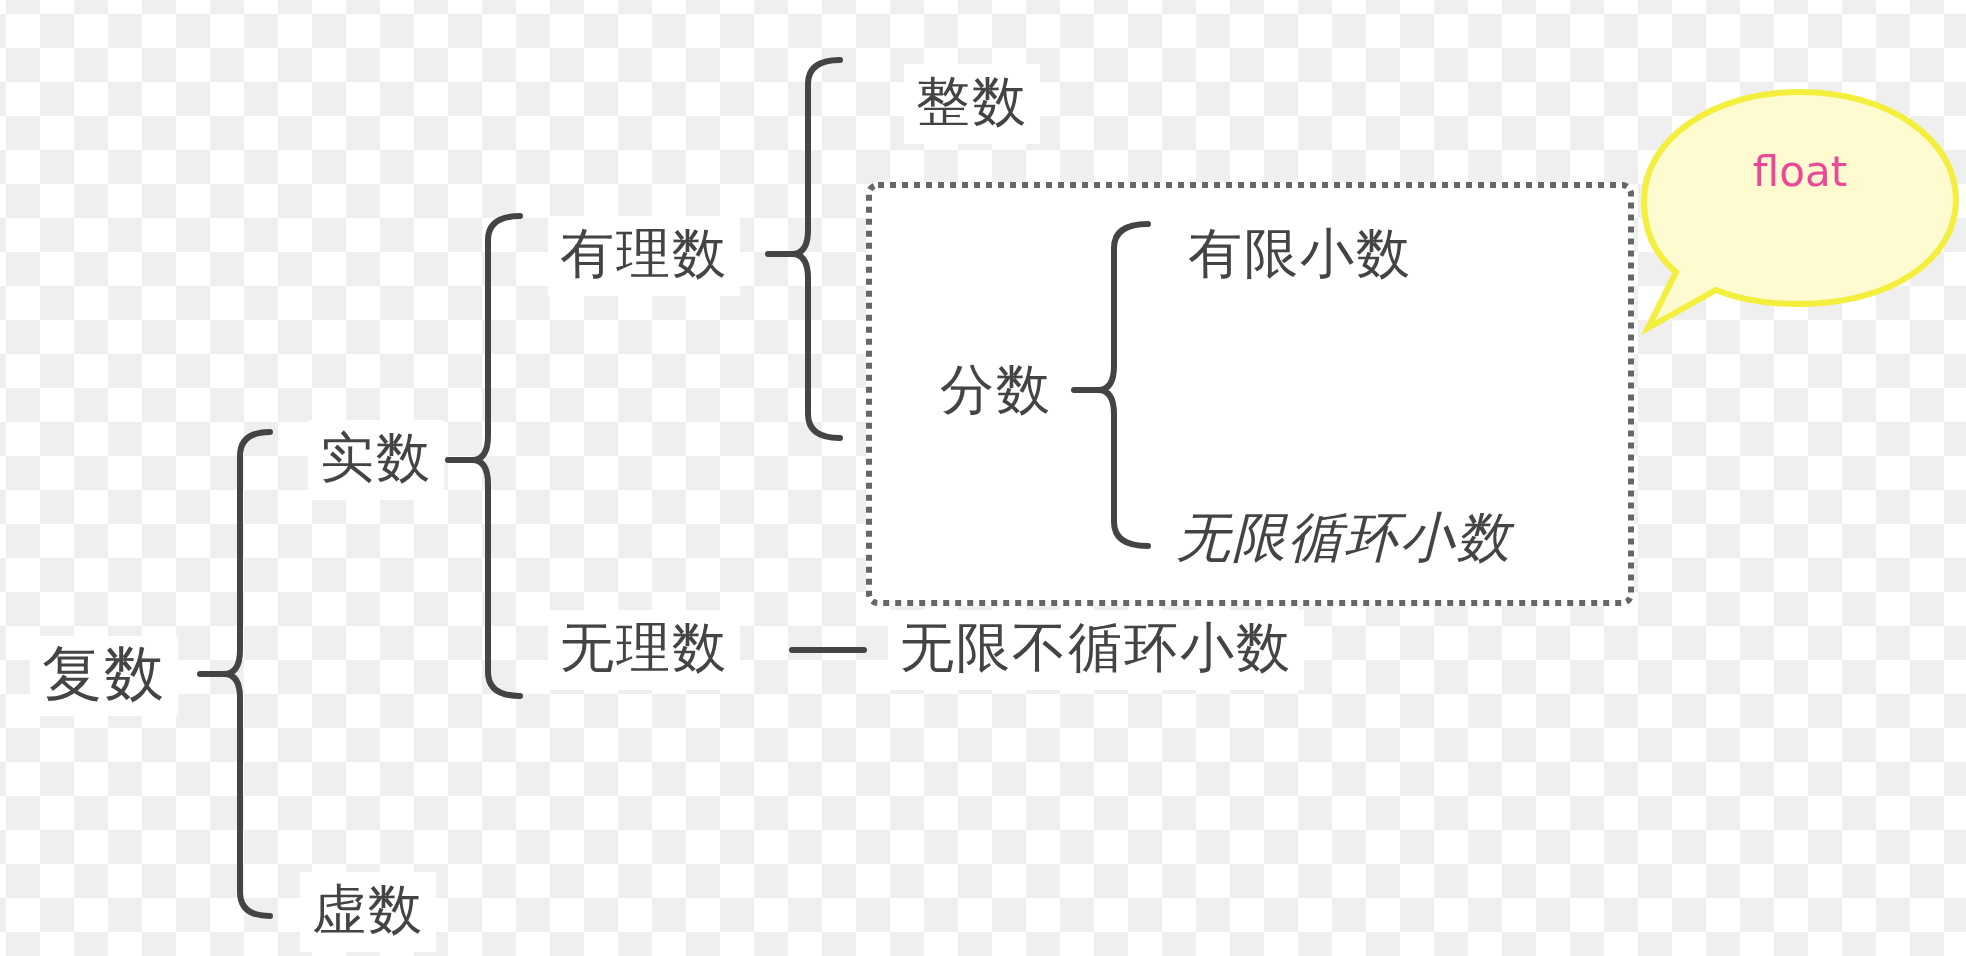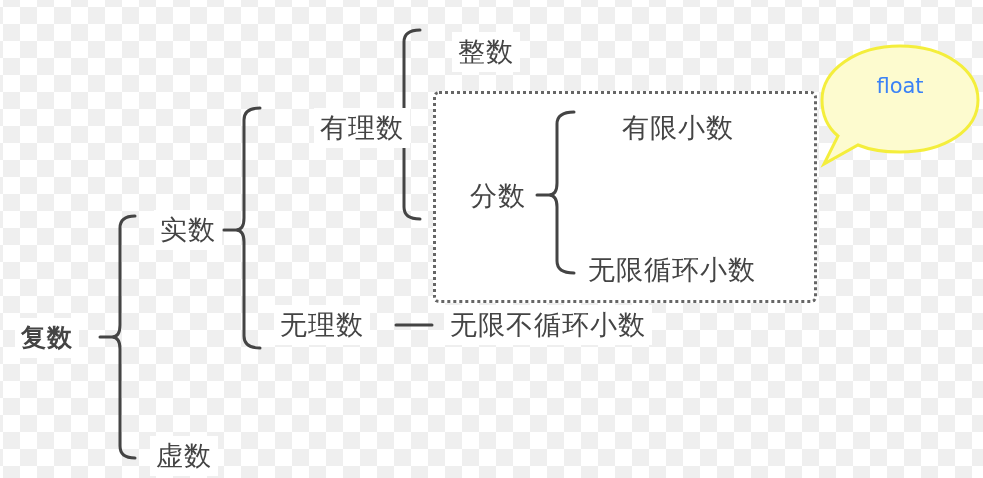--- a/index.html
+++ b/index.html
@@ -18,21 +18,21 @@
       position: absolute; background: #ffffff; font-size: 27px; line-height: 40px;
       padding: 0 6px; white-space: nowrap; letter-spacing: 1px; text-align: center;
     }
     svg.lines { position: absolute; left: 0; top: 0; }
     .dotbox {
       position: absolute; left: 433px; top: 91px; width: 378px; height: 206px;
       border: 3px dotted #666666; border-radius: 6px; background: #ffffff;
     }
     .bubble-text {
       position: absolute; left: 840px; top: 72px; width: 120px; text-align: center;
-      font-size: 21px; line-height: 28px; color: #3b82f6;
+      font-size: 21px; line-height: 28px; color: #ec4899;
     }
   </style>
 </head>
 <body>
 
 <div class="dotbox"></div>
 
 <svg class="lines" width="983" height="478">
   <g fill="none" stroke="#444444" stroke-width="3" stroke-linecap="round">
 
@@ -45,26 +45,26 @@
     <path d="M537,195 L549,195 Q557,195 557,183 L557,124 Q557,112 574,112 M549,195 Q557,195 557,207 L557,261 Q557,273 574,273"></path>
 
     <path d="M396,325 L432,325"></path>
   </g>
 
   <g stroke="#f4ee3c" stroke-width="3" fill="#fdfbcf">
     <path d="M900,46 C945,46 978,70 978,100 C978,130 945,152 900,152 C885,152 870,150 858,145 L824,164 L838,136 C826,126 822,114 822,100 C822,70 856,46 900,46 Z"></path>
   </g>
 </svg>
 
-<div class="lbl" style="left:15px;top:318px;font-size:25px;font-weight:bold;">复数</div>
+<div class="lbl" style="left:15px;top:318px;font-size:30px;">复数</div>
 <div class="lbl" style="left:154px;top:210px;">实数</div>
 <div class="lbl" style="left:150px;top:436px;">虚数</div>
-<div class="lbl" style="left:274px;top:108px;margin-left:40px;">有理数</div>
+<div class="lbl" style="left:274px;top:108px;">有理数</div>
 <div class="lbl" style="left:274px;top:305px;">无理数</div>
 <div class="lbl" style="left:452px;top:32px;">整数</div>
 <div class="lbl" style="left:464px;top:176px;background:transparent;">分数</div>
-<div class="lbl" style="left:588px;top:108px;background:transparent;margin-left:28px;">有限小数</div>
-<div class="lbl" style="left:582px;top:250px;background:transparent;">无限循环小数</div>
+<div class="lbl" style="left:588px;top:108px;background:transparent;">有限小数</div>
+<div class="lbl" style="left:582px;top:250px;background:transparent;font-style:italic;">无限循环小数</div>
 <div class="lbl" style="left:444px;top:305px;">无限不循环小数</div>
 
 <div class="bubble-text">
   <div>float</div>
 </div>
 
 </body></html>

